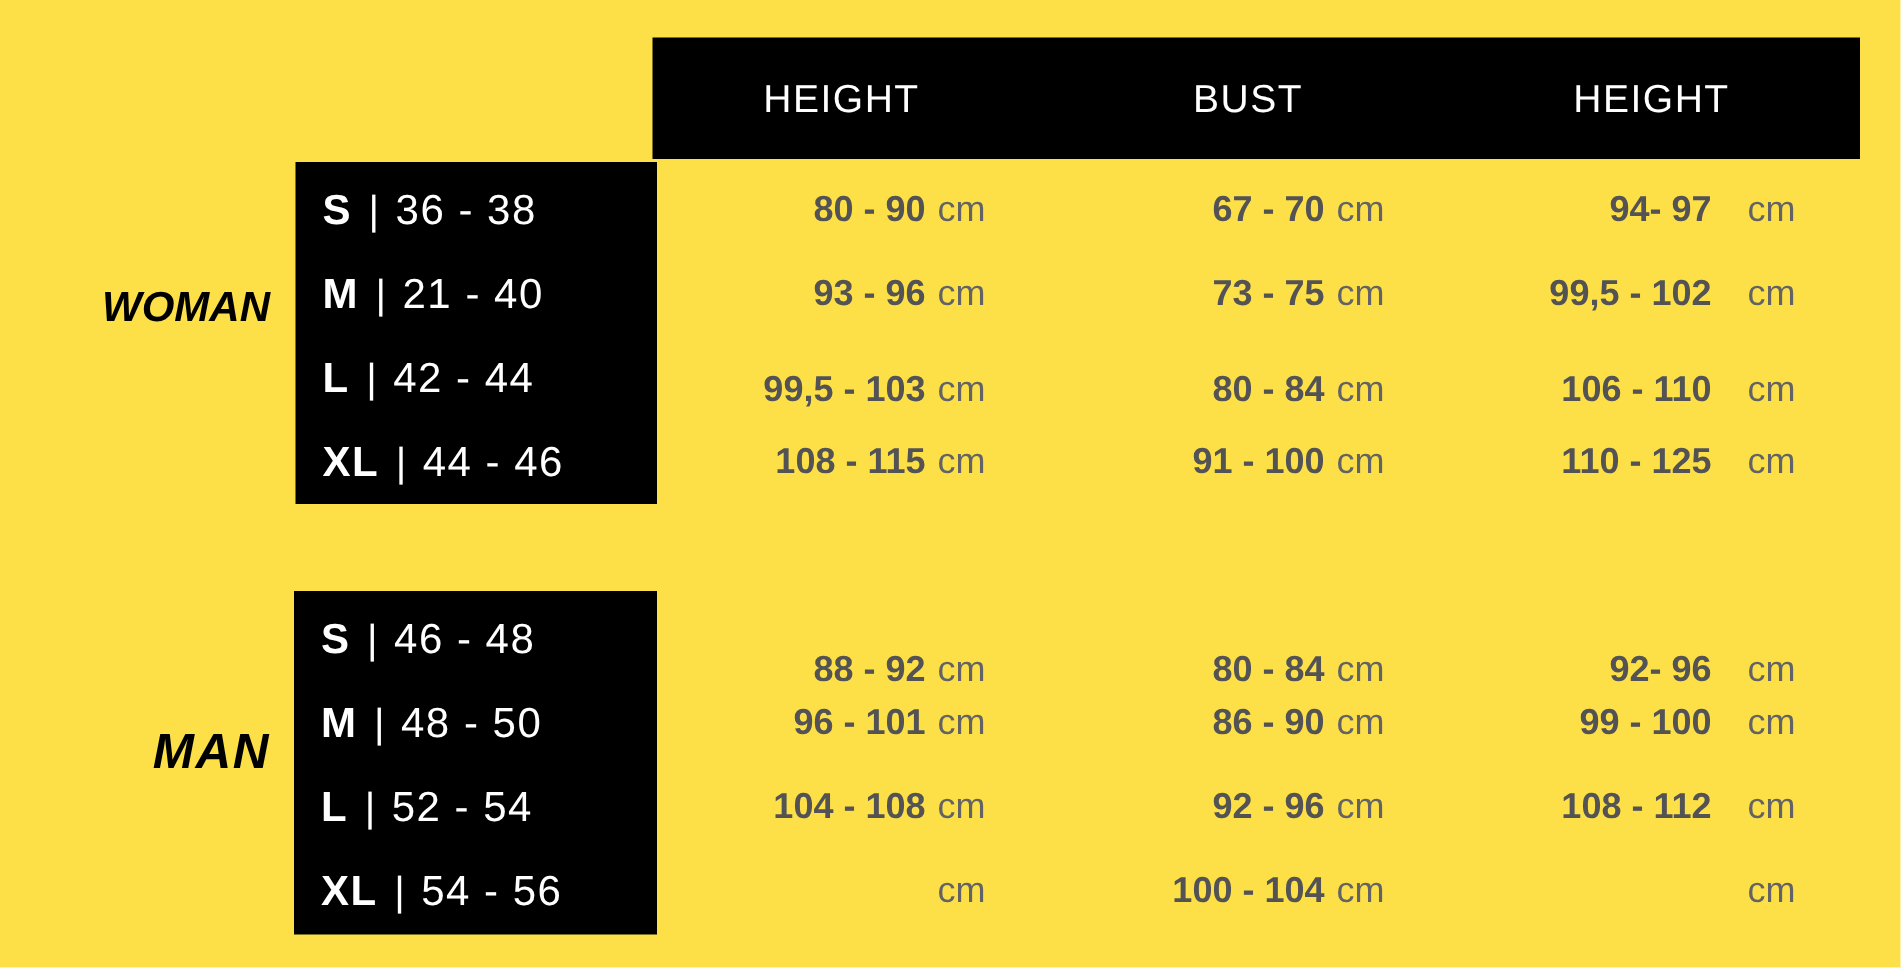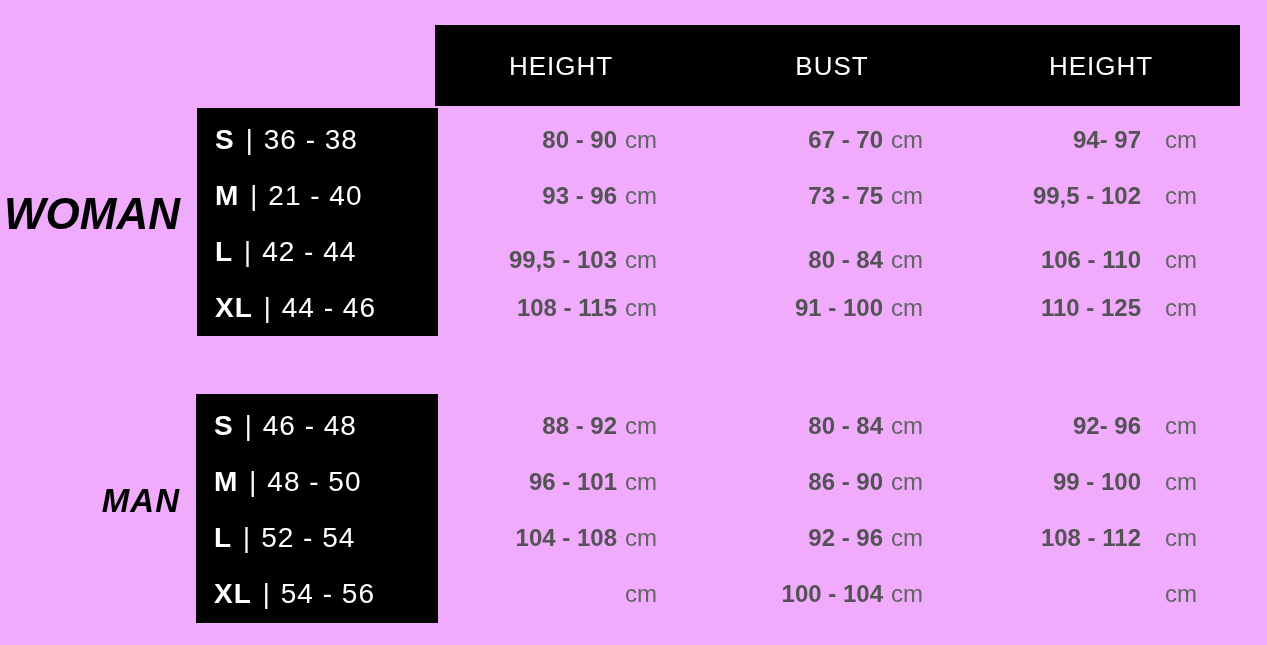--- a/index.html
+++ b/index.html
@@ -4,21 +4,21 @@
 <style>
   html, body {
     margin: 0;
     padding: 0;
     background: #ffffff;
   }
   .canvas {
     position: relative;
     width: 1267px;
     height: 645px;
-    background: #f0abfc;
+    background: #fde047;
     font-family: "Liberation Sans", sans-serif;
     overflow: hidden;
   }
 
   
   .header-bar {
     position: absolute;
     left: 435px;
     top: 25px;
     width: 805px;
@@ -43,21 +43,21 @@
   .section-label {
     position: absolute;
     left: 0;
     width: 180px;
     text-align: right;
     font-weight: bold;
     font-style: italic;
     color: #000000;
     white-space: nowrap;
   }
-  .section-label.woman { top: 189px; font-size: 44px; letter-spacing: 0px; }
+  .section-label.woman { top: 189px; font-size: 28px; letter-spacing: 0px; }
   .section-label.man   { top: 482px; font-size: 33px; letter-spacing: 1px; }
 
   
   .size-box {
     position: absolute;
     background: #000000;
     box-sizing: border-box;
     padding-top: 4px;
   }
   .size-box.woman { left: 197px; top: 108px; width: 241px; height: 228px; }
@@ -76,21 +76,21 @@
   .size-row .rng { font-weight: 400; letter-spacing: 1px; }
 
   
   .vrow {
     position: absolute;
     left: 0;
     width: 1267px;
     height: 56px;
   }
   .w-r1 { top: 112px; }  .w-r2 { top: 168px; }  .w-r3 { top: 232px; }  .w-r4 { top: 280px; }
-  .m-r1 { top: 398px; }  .m-r2 { top: 454px; }  .m-r3 { top: 510px; }  .m-r4 { top: 566px; }
+  .m-r1 { top: 419px; }  .m-r2 { top: 454px; }  .m-r3 { top: 510px; }  .m-r4 { top: 566px; }
 
   .vcell {
     position: absolute;
     top: 0;
     height: 56px;
     display: flex;
     align-items: center;
     justify-content: flex-end;
     font-size: 24px;
     white-space: nowrap;

